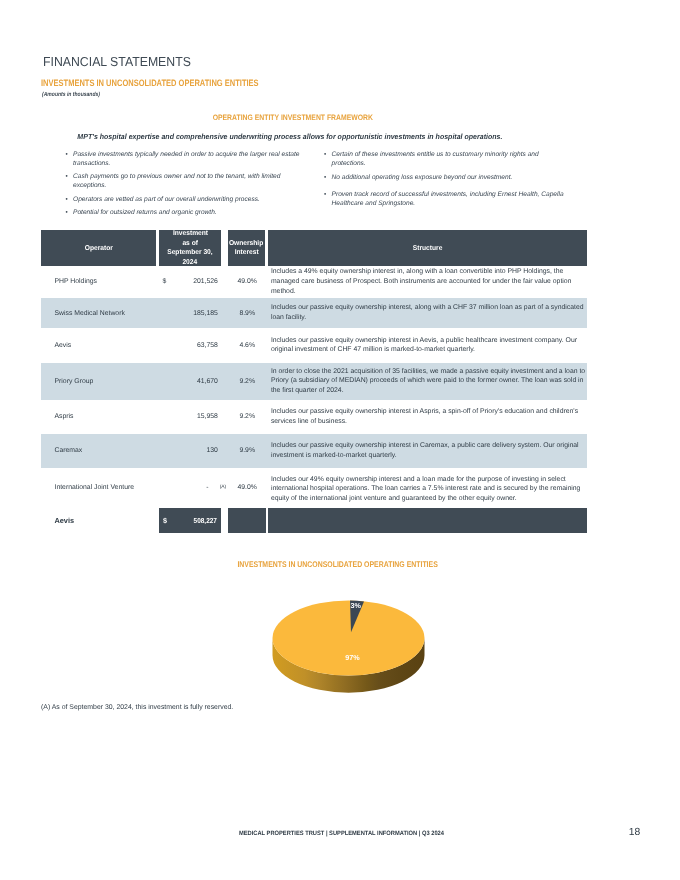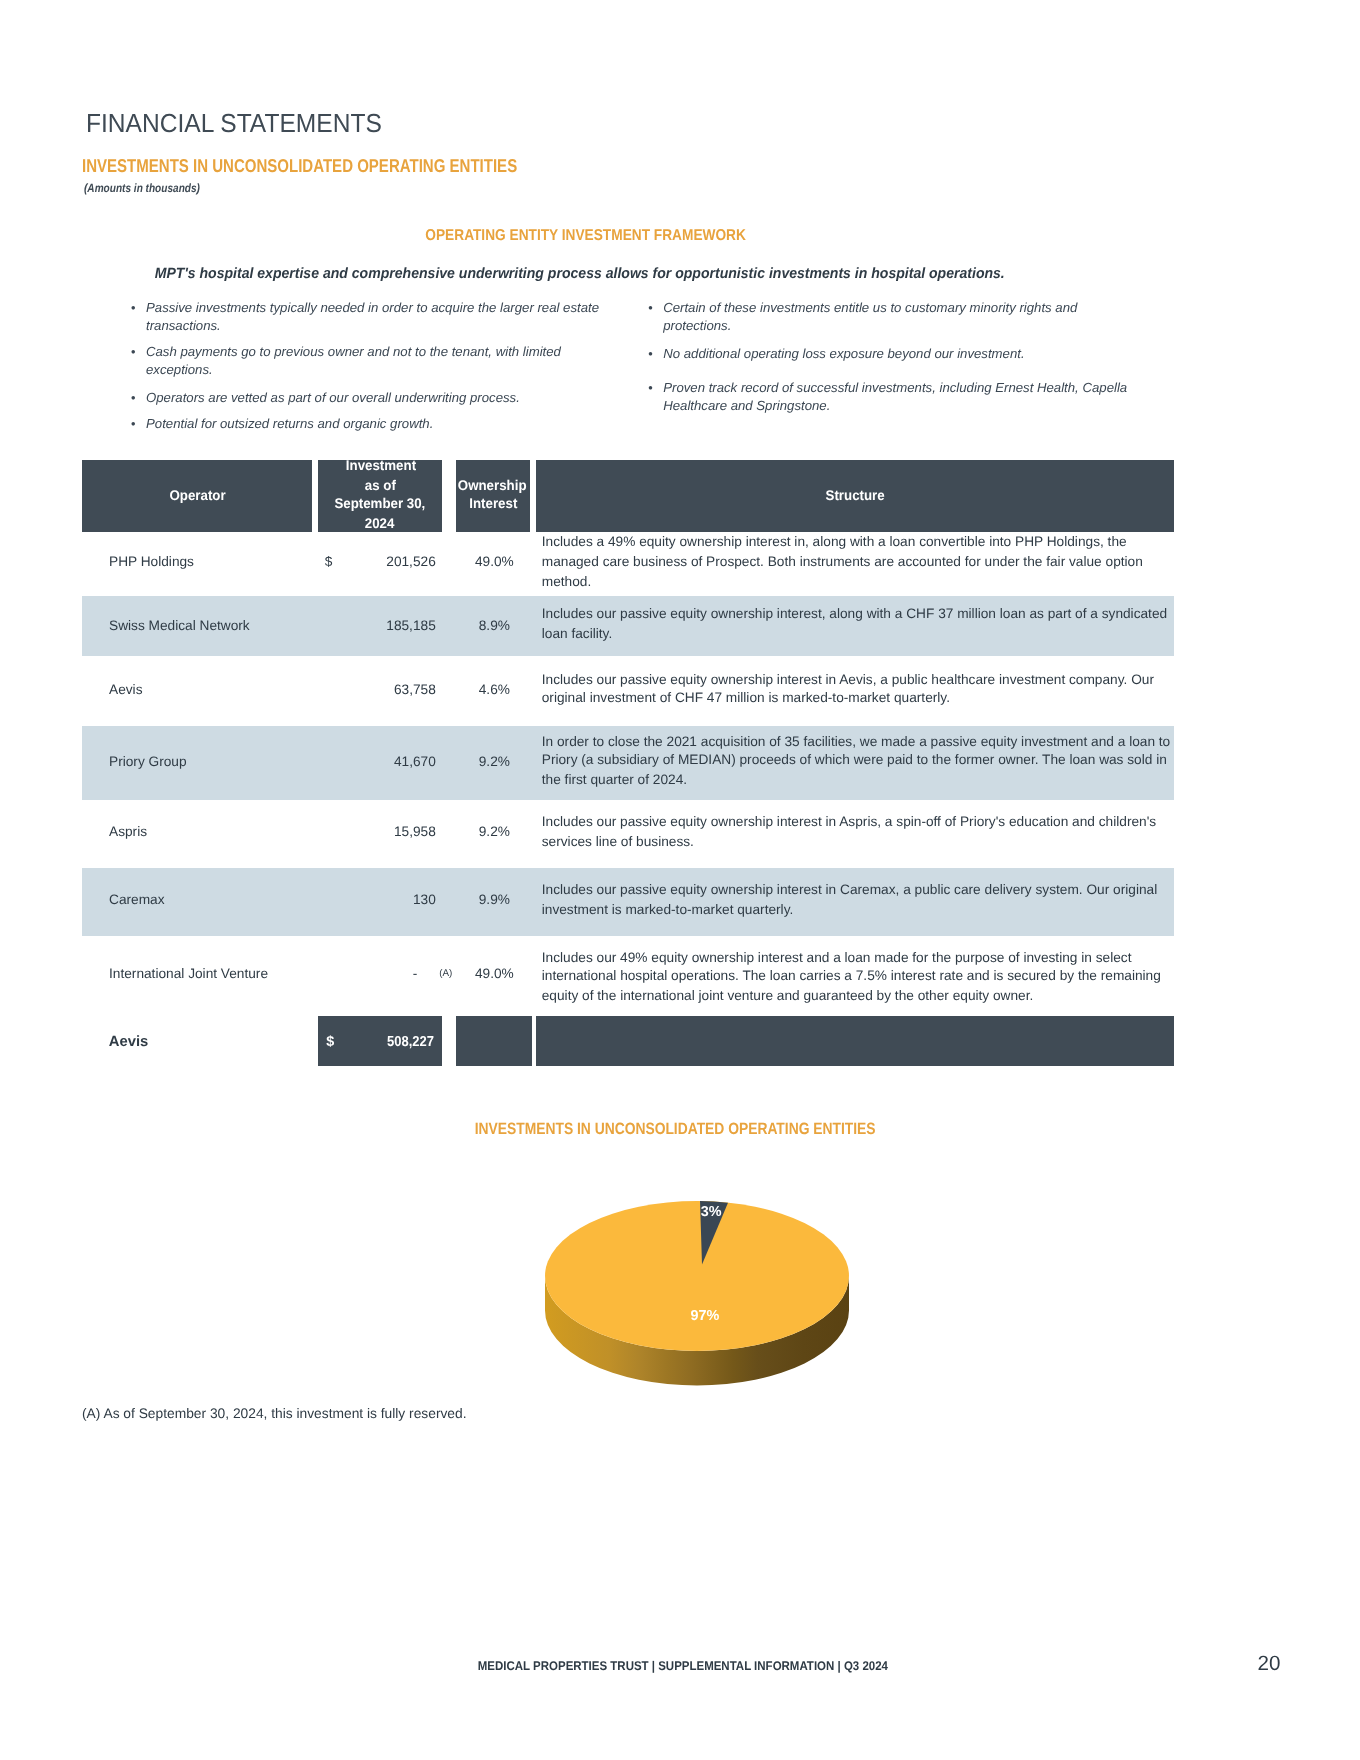--- a/index.html
+++ b/index.html
@@ -226,14 +226,14 @@
         </defs>
         <path d="M 14.5 42 A 76 37.5 0 0 0 166.5 42 L 166.5 59.2 A 76 37.5 0 0 1 14.5 59.2 Z" fill="url(#sideGrad)"></path>
         <ellipse cx="90.5" cy="42" rx="76" ry="37.5" fill="#FBB93C"></ellipse>
         <path d="M 93 36.3 L 92 4.5 A 76 37.5 0 0 1 106 5.4 Z" fill="#3A4754"></path>
         <text x="97.6" y="11.9" fill="#ffffff" font-size="7.2" font-weight="700" text-anchor="middle" font-family="&quot;Liberation Sans&quot;,sans-serif">3%</text>
         <text x="94.5" y="64" fill="#ffffff" font-size="7.2" font-weight="700" text-anchor="middle" font-family="&quot;Liberation Sans&quot;,sans-serif">97%</text>
       </svg></div>
 
   <div class="fnote"><span class="cond">(A) As of September 30, 2024, this investment is fully reserved.</span></div>
   <div class="footer"><span class="condc">MEDICAL PROPERTIES TRUST | SUPPLEMENTAL INFORMATION | Q3 2024</span></div>
-  <div class="pagenum">20</div>
+  <div class="pagenum">18</div>
 </div>
 
 </body></html>

